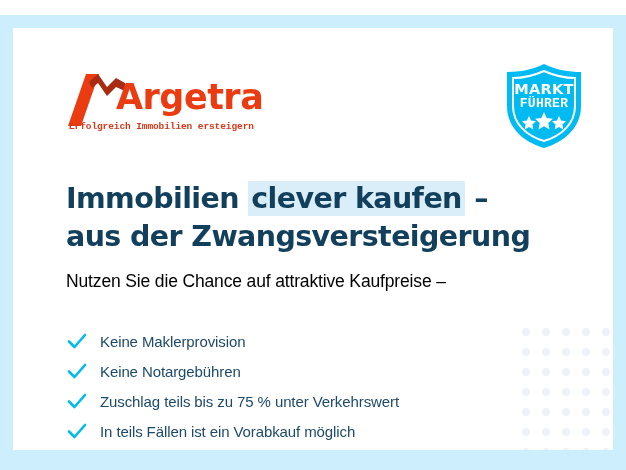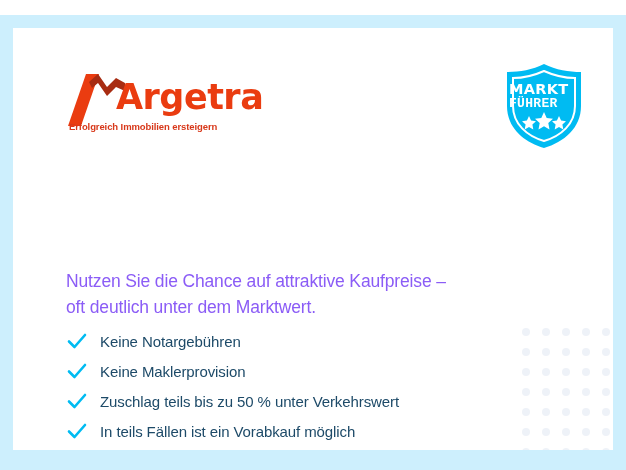--- a/index.html
+++ b/index.html
@@ -68,42 +68,42 @@
     font-weight: bold;
     color: #ea3c10;
     letter-spacing: -0.5px;
     line-height: 1;
     white-space: nowrap;
   }
   #logo-tagline {
     position: absolute;
     left: 1px;
     top: 49px;
-    font-family: Liberation Sans, sans-serif;
+    font-family: Liberation Mono, monospace;
     font-size: 9.5px;
     font-weight: bold;
     color: #d8381a;
     letter-spacing: -0.1px;
     white-space: nowrap;
   }
 
   
   #badge {
     position: absolute;
     left: 486px;
     top: 34px;
     width: 90px;
     height: 88px;
   }
   #badge-text {
     position: absolute;
-    left: 10px;
+    left: 0;
     top: 20px;
     width: 90px;
-    text-align: left;
+    text-align: center;
     color: #ffffff;
     font-family: "DejaVu Sans", sans-serif;
     font-weight: bold;
     line-height: 1.05;
     pointer-events: none;
   }
   #badge-text .l1 { display:block; font-size: 14.5px; letter-spacing: 0.3px; }
   #badge-text .l2 { display:block; font-size: 13px; letter-spacing: 0.3px; font-family: Liberation Mono, monospace; }
 
   
@@ -128,21 +128,21 @@
 
   
   #subheadline {
     position: absolute;
     left: 53px;
     top: 222px;
     width: 500px;
     font-family: "Liberation Sans", sans-serif;
     font-size: 17.5px;
     font-weight: normal;
-    color: #8b5cf6;
+    color: #000000;
     line-height: 1.53;
     letter-spacing: -0.15px;
   }
   #subheadline .sline { display: block; }
 
   
   #bullets {
     position: absolute;
     left: 53px;
     top: 298px;
@@ -231,44 +231,44 @@
           <polygon points="45,50 47.7,56 54,56.8 49.3,61.1 50.5,67.5 45,64.3 39.5,67.5 40.7,61.1 36,56.8 42.3,56"></polygon>
           <polygon points="60,54 62.1,58.6 67,59.2 63.4,62.6 64.3,67.6 60,65.1 55.7,67.6 56.6,62.6 53,59.2 57.9,58.6"></polygon>
         </g>
       </svg>
       <div id="badge-text">
         <span class="l1">MARKT</span>
         <span class="l2">FÜHRER</span>
       </div>
     </div>
 
+    <h1 id="headline"><span>Immobilien </span><span class="hl">clever kaufen</span><span> –</span><span class="line2">aus der Zwangsversteigerung</span></h1>
 
     <p id="subheadline">
       <span class="sline">Nutzen Sie die Chance auf attraktive Kaufpreise –</span>
-      <span class="sline">oft deutlich unter dem Marktwert.</span>
     </p>
 
     <ul id="bullets" style="list-style:none;margin:0;padding:0;">
         <li class="bullet-row">
           <svg class="check-icon" viewBox="0 0 22 22">
             <path d="M3 11.5 L8.5 17 L19 5" fill="none" stroke="#00bbf2" stroke-width="2.6" stroke-linecap="round" stroke-linejoin="round"></path>
           </svg>
+          <span class="bullet-label">Keine Maklerprovision</span>
+        </li>
+        <li class="bullet-row">
+          <svg class="check-icon" viewBox="0 0 22 22">
+            <path d="M3 11.5 L8.5 17 L19 5" fill="none" stroke="#00bbf2" stroke-width="2.6" stroke-linecap="round" stroke-linejoin="round"></path>
+          </svg>
           <span class="bullet-label">Keine Notargebühren</span>
         </li>
         <li class="bullet-row">
           <svg class="check-icon" viewBox="0 0 22 22">
             <path d="M3 11.5 L8.5 17 L19 5" fill="none" stroke="#00bbf2" stroke-width="2.6" stroke-linecap="round" stroke-linejoin="round"></path>
           </svg>
-          <span class="bullet-label">Keine Maklerprovision</span>
-        </li>
-        <li class="bullet-row">
-          <svg class="check-icon" viewBox="0 0 22 22">
-            <path d="M3 11.5 L8.5 17 L19 5" fill="none" stroke="#00bbf2" stroke-width="2.6" stroke-linecap="round" stroke-linejoin="round"></path>
-          </svg>
-          <span class="bullet-label">Zuschlag teils bis zu 50 % unter Verkehrswert</span>
+          <span class="bullet-label">Zuschlag teils bis zu 75 % unter Verkehrswert</span>
         </li>
         <li class="bullet-row">
           <svg class="check-icon" viewBox="0 0 22 22">
             <path d="M3 11.5 L8.5 17 L19 5" fill="none" stroke="#00bbf2" stroke-width="2.6" stroke-linecap="round" stroke-linejoin="round"></path>
           </svg>
           <span class="bullet-label">In teils Fällen ist ein Vorabkauf möglich</span>
         </li>
       </ul>
 
   </div>

